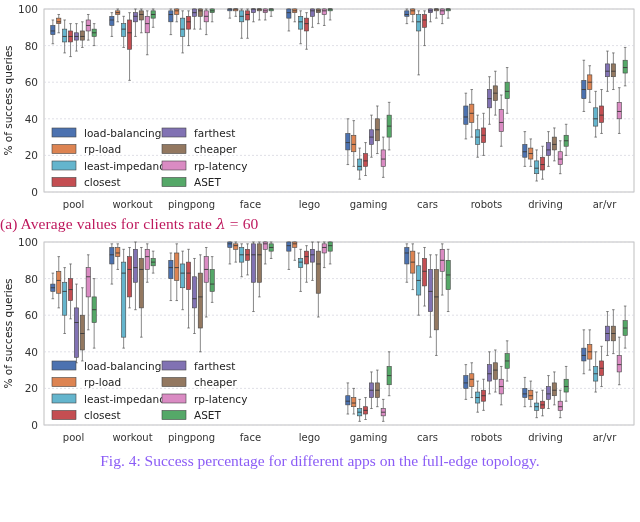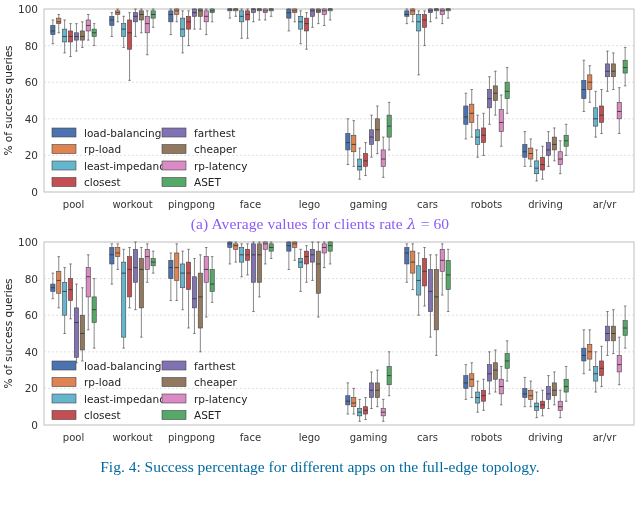--- a/index.html
+++ b/index.html
@@ -2,26 +2,26 @@
 <html><head>
 <meta charset="utf-8">
 <style>
   html,body{margin:0;padding:0;background:#ffffff;}
   body{width:640px;height:522px;font-family:"DejaVu Sans",sans-serif;color:#000;overflow:hidden;}
   .figure{position:relative;width:640px;height:522px;}
   .panel{position:relative;width:640px;}
   .plot-wrap{position:relative;}
   svg{display:block;}
   .subcaption{
-    text-align:center;font-family:"Liberation Serif",serif;font-size:15.5px;
-    color:#8b5cf6;letter-spacing:.1px;
+    font-family:"Liberation Serif",serif;font-size:15.5px;
+    color:#be185d;letter-spacing:.1px;
   }
   .figcaption{
     text-align:center;font-family:"Liberation Serif",serif;font-size:15.5px;
-    color:#0369a1;margin-top:10px;
+    color:#8b5cf6;margin-top:4px;
   }
   .lam{font-family:"DejaVu Serif",serif;font-style:italic;}
 </style>
 </head>
 <body>
 
 <div class="figure">
 
   <div class="panel">
     <div class="plot-wrap">

